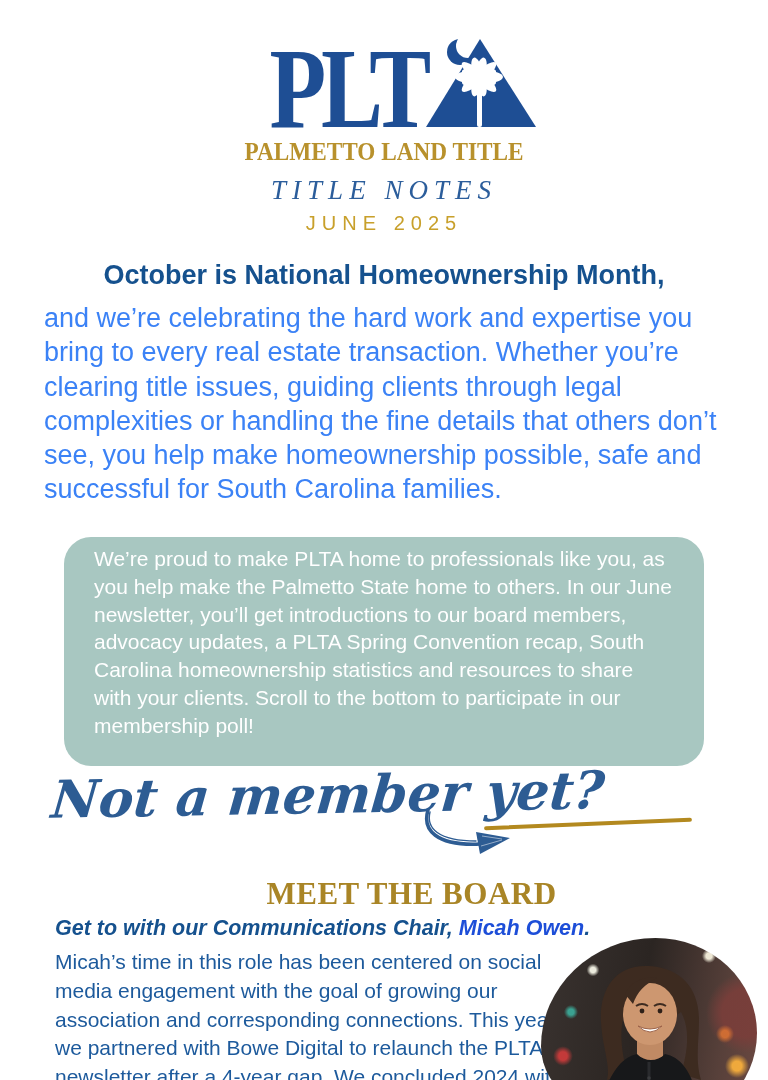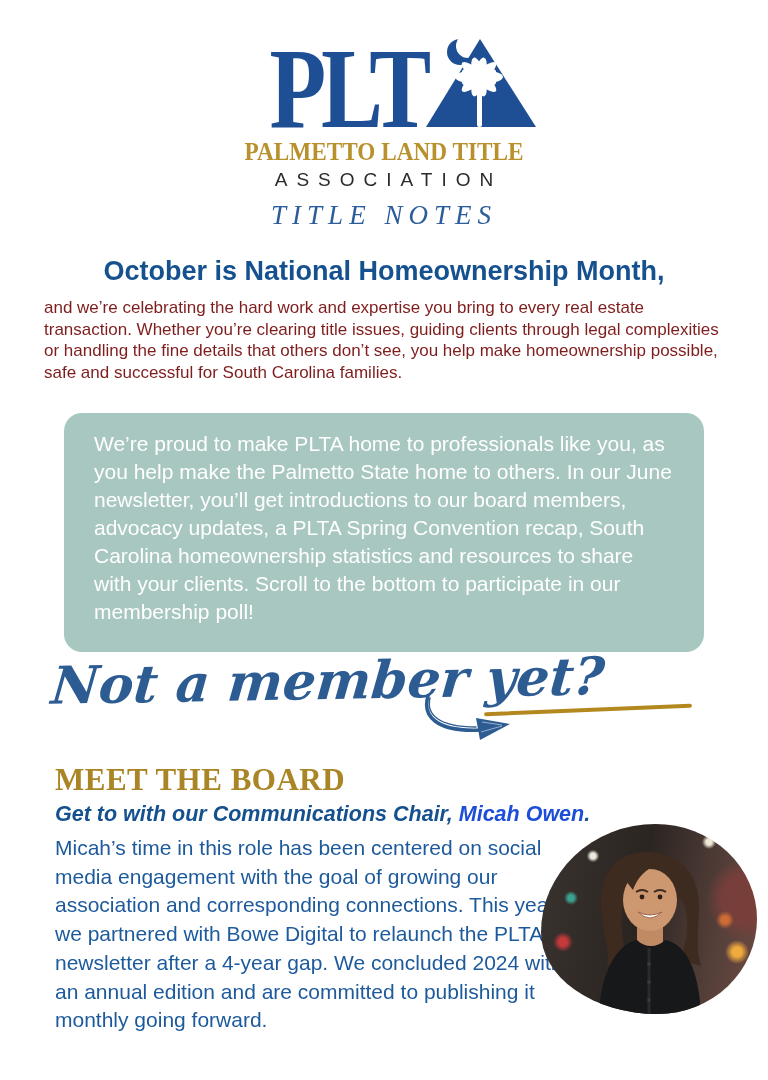--- a/index.html
+++ b/index.html
@@ -71,32 +71,32 @@
   
   .intro-heading {
     margin-top: 25px;
     text-align: center;
     font-size: 27px;
     font-weight: bold;
     color: #15518e;
   }
   .intro-body {
     margin: 10px 44px 0 44px;
-    font-size: 17px;
+    font-size: 27px;
     line-height: 1.27;
-    color: #7f1d1d;
+    color: #3b82f6;
   }
 
   
   .callout {
     margin: 30px auto 0 auto;
     width: 640px;
     background: #a8c7c1;
-    border-radius: 18px;
-    padding: 17px 28px 26px 30px;
+    border-radius: 27px;
+    padding: 8px 28px 26px 30px;
   }
   .callout-text {
     color: #ffffff;
     font-size: 21px;
     line-height: 1.33;
   }
 
   
   .member-cta { position: relative; height: 110px; }
   .cta-script {
@@ -134,20 +134,21 @@
   .cta-arrow { position: absolute; left: 418px; top: 42px; }
 
   
   .board-section { position: relative; padding: 0 0 0 55px; }
   .board-heading {
     font-family: "Liberation Serif", serif;
     font-weight: bold;
     font-size: 31px;
     color: #a98526;
     letter-spacing: 0.5px;
+    text-align: center;
   }
   .board-sub {
     margin-top: 4px;
     font-size: 21.5px;
     font-weight: bold;
     font-style: italic;
     color: #15518e;
   }
   .board-sub .member-name { color: #1d4ed8; }
   .board-body {
@@ -202,22 +203,22 @@
               <ellipse rx="20" ry="6" transform="rotate(75)"></ellipse>
               <ellipse rx="20" ry="6" transform="rotate(-75)"></ellipse>
               <ellipse rx="18" ry="6" transform="rotate(20)"></ellipse>
               <ellipse rx="18" ry="6" transform="rotate(-20)"></ellipse>
             </g>
           </g>
         </svg>
       </span>
     </div>
     <div class="logo-palmetto-line">PALMETTO LAND TITLE</div>
-    <div class="logo-association-line">ASSOCIATION</div>
     <div class="newsletter-title">TITLE NOTES</div>
+    <div class="issue-date">JUNE 2025</div>
   </div>
 
   <h1 class="intro-heading">October is National Homeownership Month,</h1>
   <p class="intro-body">and we’re celebrating the hard work and expertise you bring to every real estate transaction. Whether you’re clearing title issues, guiding clients through legal complexities or handling the fine details that others don’t see, you help make homeownership possible, safe and successful for South Carolina families.</p>
 
   <div class="callout">
     <p class="callout-text">We’re proud to make PLTA home to professionals like you, as you help make the Palmetto State home to others. In our June newsletter, you’ll get introductions to our board members, advocacy updates, a PLTA Spring Convention recap, South Carolina homeownership statistics and resources to share with your clients. Scroll to the bottom to participate in our membership poll!</p>
   </div>
 
   <div class="member-cta">

